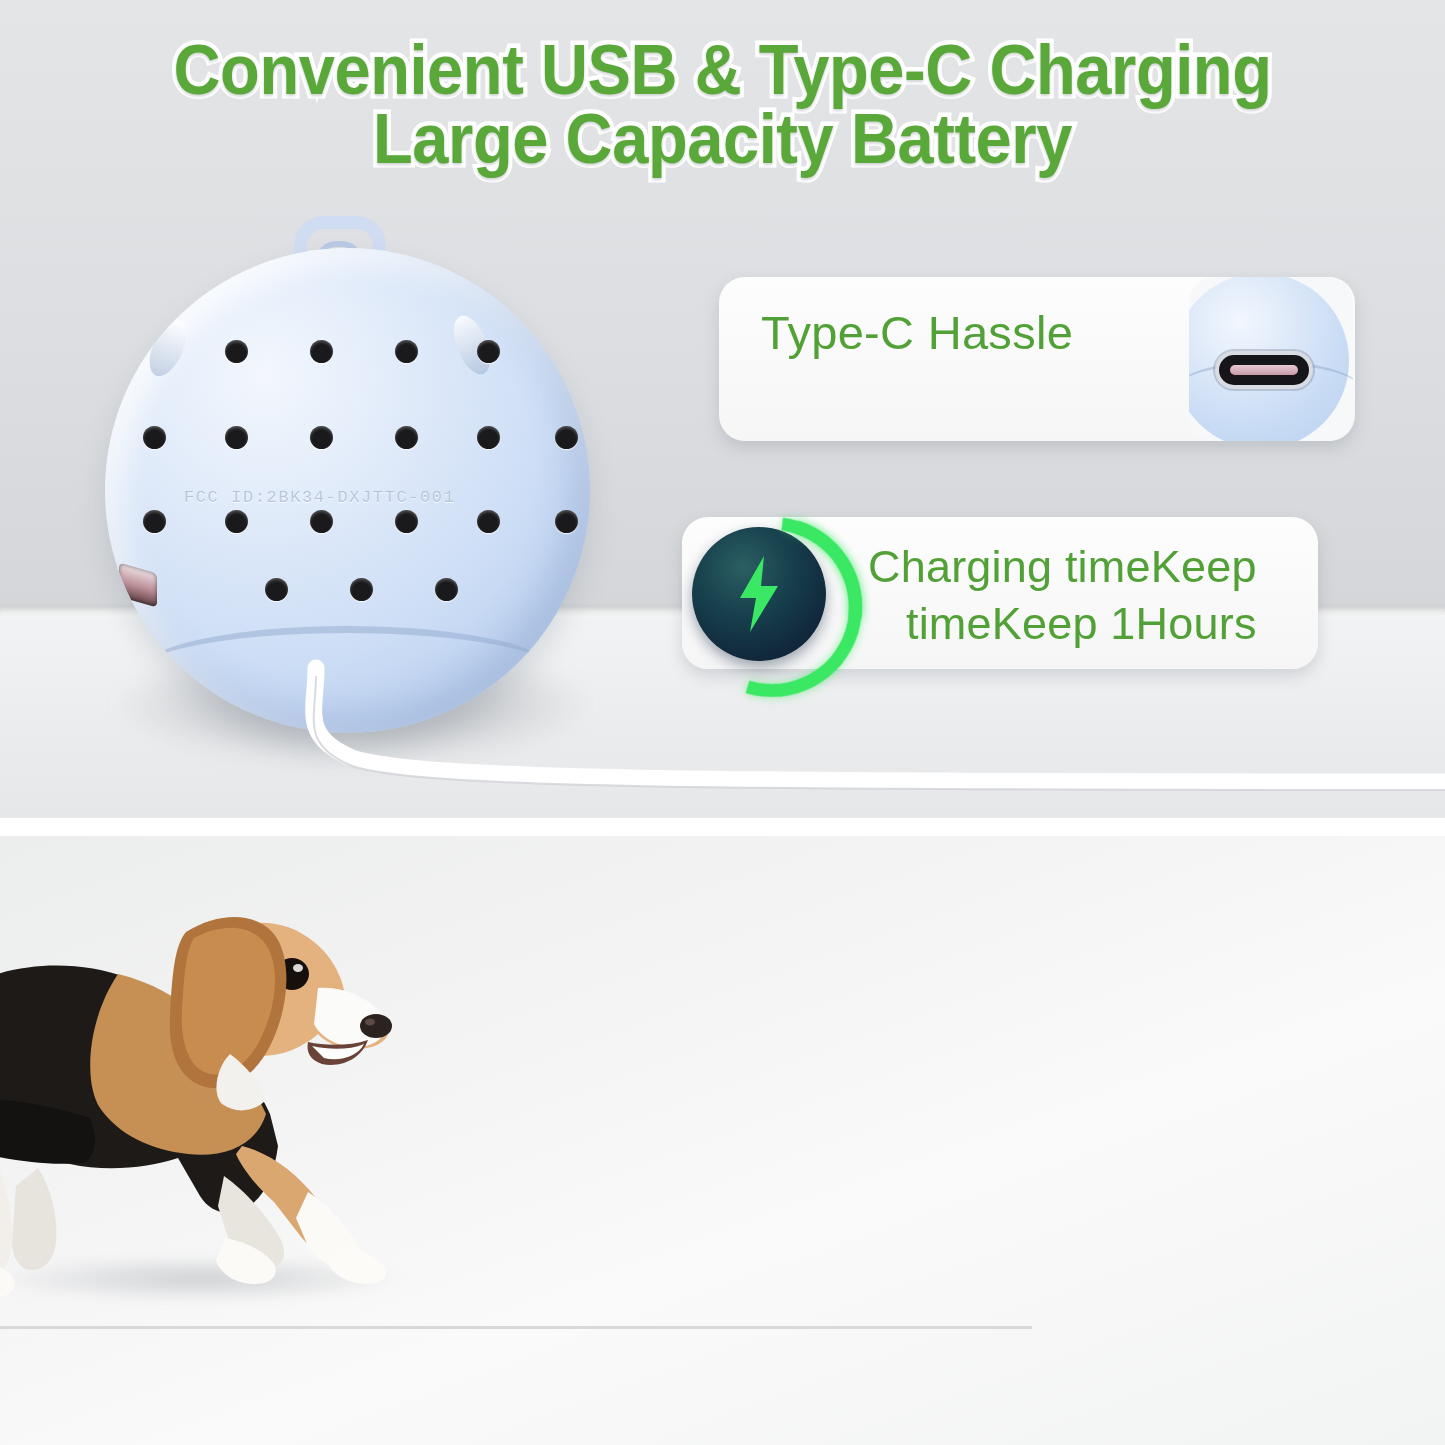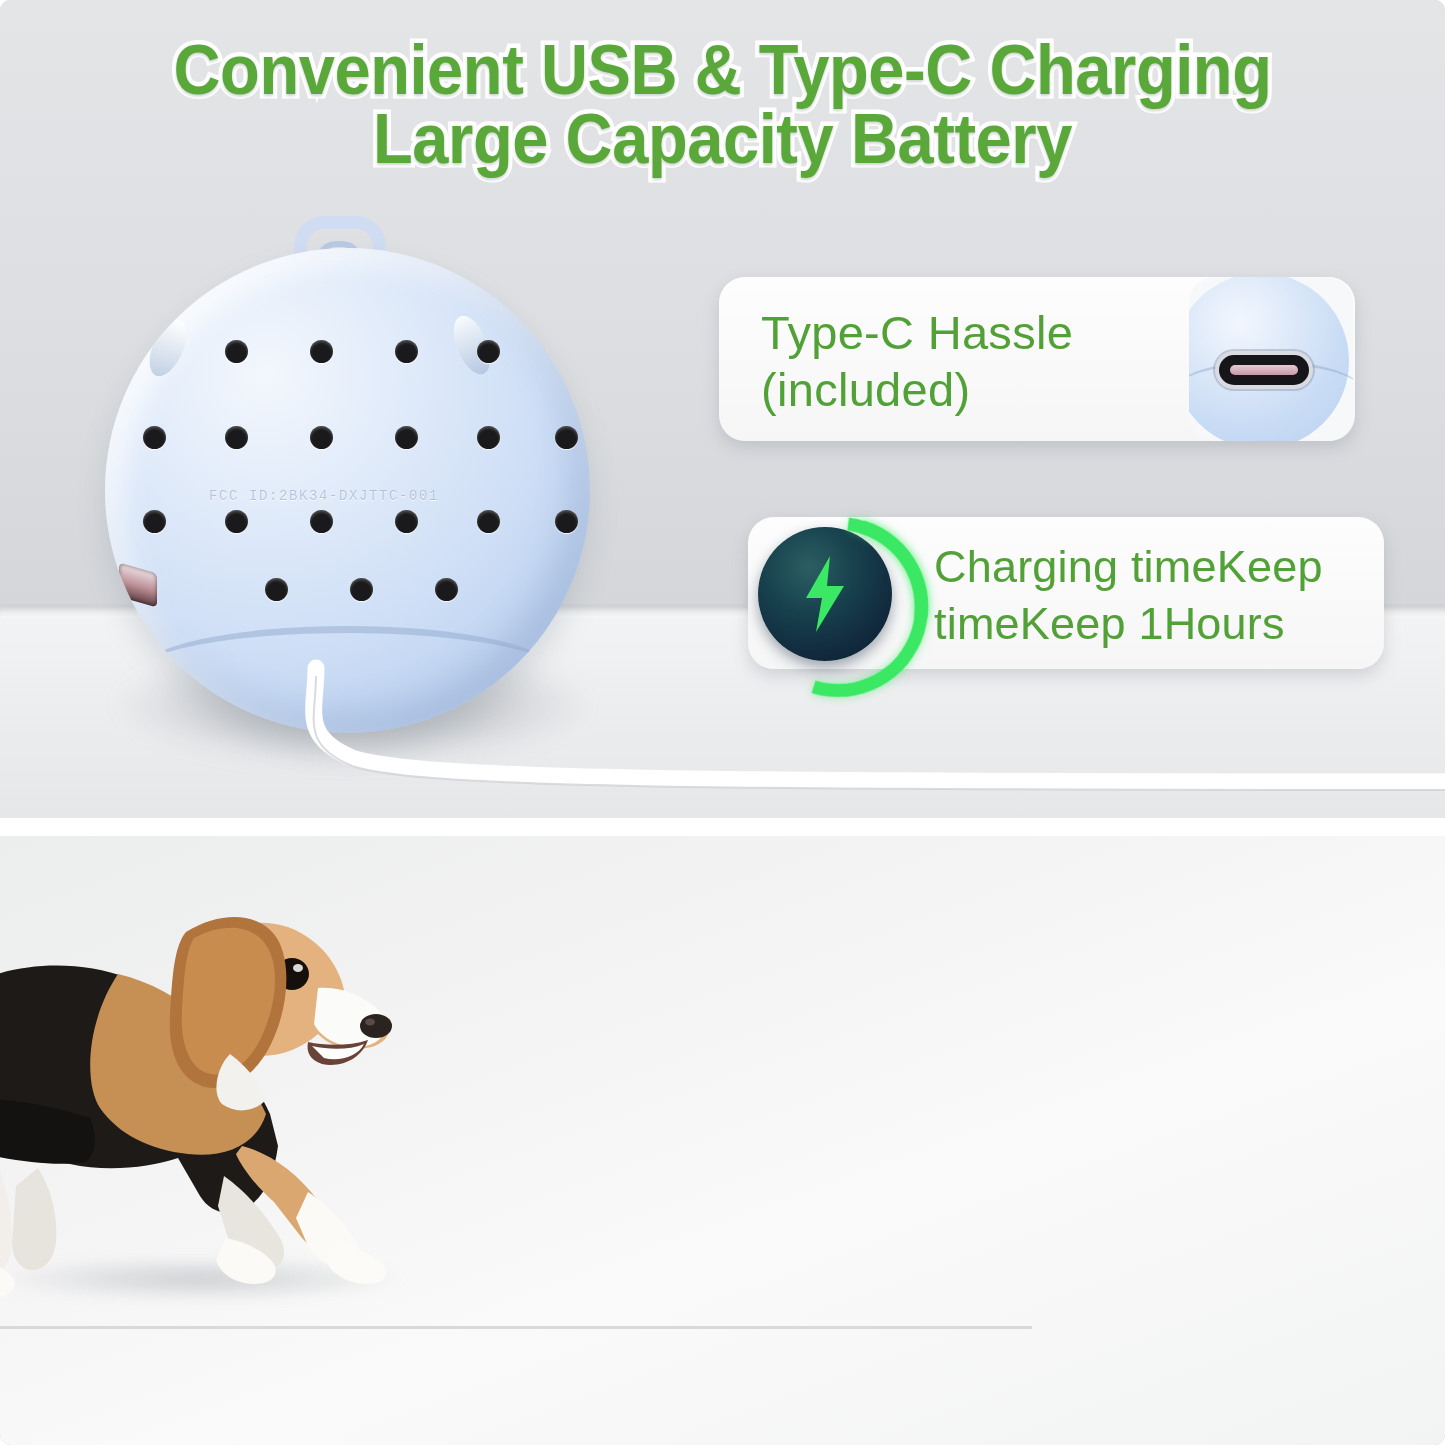--- a/index.html
+++ b/index.html
@@ -1,18 +1,18 @@
 <!DOCTYPE html>
 <html><head>
 <meta charset="utf-8">
 <style>
   html,body{margin:0;padding:0;background:#fff;}
   body{font-family:"Liberation Sans",sans-serif;}
 
-  #page{position:relative;width:1445px;height:1445px;overflow:hidden;background:#fdba74;border-radius:11px;}
+  #page{position:relative;width:1445px;height:1445px;overflow:hidden;background:#fdba74;}
 
   
   #top-panel{position:absolute;left:0;top:0;width:1445px;height:818px;overflow:hidden;
     background:linear-gradient(175deg,#e2e3e5 0%,#dcdee0 40%,#d9dbdd 62%,#e9eaec 64%,#f3f4f5 70%,#f0f1f2 100%);}
   
   #wall{position:absolute;left:0;top:0;width:1445px;height:612px;
     background:linear-gradient(180deg,#e4e5e7 0%,#dcdee1 55%,#d4d6d9 100%);}
   #wall-edge{position:absolute;left:0;top:605px;width:1445px;height:16px;
     background:linear-gradient(180deg,#c9cbce 0%,#eceded 45%,#fbfbfb 100%);filter:blur(1px);}
   #table{position:absolute;left:0;top:618px;width:1445px;height:200px;
@@ -43,21 +43,21 @@
                0 16px 28px rgba(120,130,145,.22);overflow:hidden;}
   .seam{position:absolute;background:rgba(150,172,205,.45);border-radius:50%;}
   #seam-top-l{left:48px;top:70px;width:30px;height:60px;transform:rotate(24deg);
     background:linear-gradient(180deg,rgba(255,255,255,.85),rgba(150,172,205,.5));}
   #seam-top-r{left:352px;top:66px;width:30px;height:62px;transform:rotate(-22deg);
     background:linear-gradient(180deg,rgba(255,255,255,.85),rgba(150,172,205,.5));}
   #seam-bottom{position:absolute;left:32px;top:378px;width:420px;height:40px;
     border-top:7px solid rgba(146,170,205,.5);border-radius:50%/100% 100% 0 0;}
   .hole{position:absolute;width:23px;height:23px;border-radius:50%;background:#1a1a1c;
     box-shadow:inset 0 2px 3px rgba(255,255,255,.25),0 1px 1px rgba(255,255,255,.8);}
-  #fcc{position:absolute;left:104px;top:240px;font-size:14px;letter-spacing:1.6px;
+  #fcc{position:absolute;left:79px;top:240px;font-size:17px;letter-spacing:1.6px;
     color:rgba(150,170,200,.62);text-shadow:0 1px 0 rgba(255,255,255,.85);white-space:nowrap;
     font-family:"Liberation Mono",monospace;}
   #side-port{position:absolute;left:14px;top:320px;width:38px;height:34px;border-radius:5px;
     background:linear-gradient(180deg,#efe1e4,#b98d94 55%,#5e4044);
     box-shadow:inset 0 0 4px rgba(0,0,0,.55);transform:skewY(16deg);}
   #cable{position:absolute;left:0;top:640px;width:1445px;height:180px;}
 
   
   #typec-box{position:absolute;left:719px;top:277px;width:636px;height:164px;border-radius:26px;
     background:linear-gradient(180deg,#fdfdfd,#f6f6f7);box-shadow:0 7px 16px rgba(120,128,138,.26);}
@@ -68,22 +68,22 @@
   #typec-ballface{position:absolute;left:-16px;top:-4px;width:176px;height:176px;border-radius:50%;
     background:radial-gradient(circle at 38% 28%,#f2f7fe 0%,#dfeaf9 30%,#c9dcf5 62%,#b9d0ef 100%);}
   #typec-seam{position:absolute;left:-16px;top:84px;width:190px;height:28px;
     border-top:3px solid rgba(150,172,205,.5);border-radius:50%/100% 100% 0 0;}
   #typec-port{position:absolute;left:30px;top:78px;width:90px;height:30px;border-radius:15px;
     background:#15151a;box-shadow:0 0 0 4px #d9dce2,0 0 0 6px rgba(120,130,150,.35);}
   #typec-port:after{content:"";position:absolute;left:11px;top:10px;width:68px;height:10px;
     border-radius:5px;background:linear-gradient(180deg,#e9c9d4,#c79aa8);}
 
   
-  #charge-box{position:absolute;left:748px;top:517px;width:636px;height:152px;border-radius:26px;
-    background:linear-gradient(180deg,#fdfdfd,#f6f6f7);box-shadow:0 7px 16px rgba(120,128,138,.26);}
+  #charge-box{position:absolute;left:682px;top:517px;width:636px;height:152px;border-radius:26px;
+    background:linear-gradient(180deg,#fdfdfd,#f6f6f7);box-shadow:0 7px 16px rgba(120,128,138,.26);text-align:right;}
   #charge-icon{position:absolute;left:-8px;top:-8px;width:170px;height:170px;}
   #charge-disc{position:absolute;left:18px;top:18px;width:134px;height:134px;border-radius:50%;
     background:radial-gradient(circle at 38% 30%,#2b5f63 0%,#17404d 38%,#11293c 72%,#0d2133 100%);
     box-shadow:0 6px 14px rgba(20,40,60,.4);}
   #charge-ring{position:absolute;left:8px;top:8px;width:154px;height:154px;border-radius:50%;
     border:13px solid #3ae863;
     border-top-color:rgba(58,232,99,0);border-left-color:rgba(58,232,99,0);
     transform:rotate(-28deg);
     filter:drop-shadow(0 0 5px rgba(58,232,99,.55));}
   #charge-ring2{position:absolute;left:8px;top:8px;width:154px;height:154px;border-radius:50%;
@@ -162,21 +162,20 @@
     </div>
 
     <svg id="cable" viewBox="0 0 1445 180">
       <path d="M316 28 C316 70, 300 96, 352 118 C420 140, 700 142, 1445 142" stroke="#ffffff" stroke-width="17" fill="none" stroke-linecap="round"></path>
       <path d="M316 28 C316 70, 300 96, 352 118 C420 140, 700 142, 1445 142" stroke="rgba(185,190,196,.55)" stroke-width="2" fill="none" transform="translate(0,8)"></path>
     </svg>
 
     <div id="typec-box">
       <div id="typec-text">
         <div>Type-C Hassle</div>
-        <div>(included)</div>
       </div>
       <div id="typec-inset">
         <div id="typec-ballface"></div>
         <div id="typec-seam"></div>
         <div id="typec-port"></div>
       </div>
     </div>
 
     <div id="charge-box">
       <div id="charge-icon">

